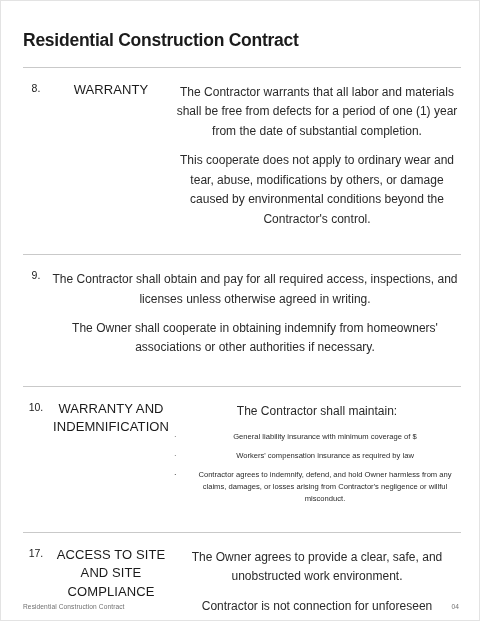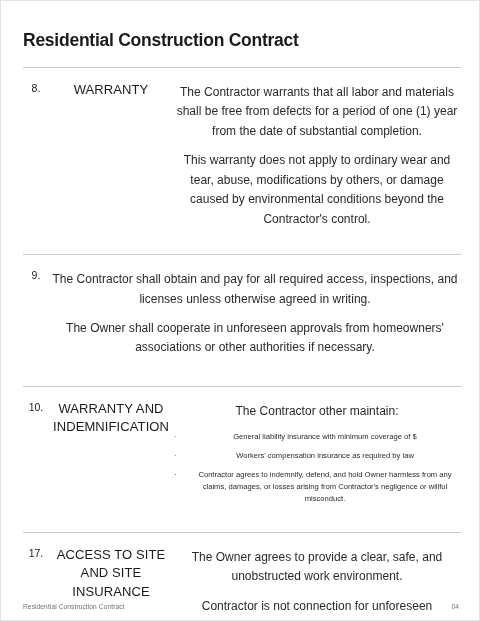--- a/index.html
+++ b/index.html
@@ -123,41 +123,41 @@
   <h1 class="page-title">Residential Construction Contract</h1>
 
   <div class="content">
 
     <div class="rule"></div>
     <div class="section">
       <div class="sec-num">8.</div>
       <div class="sec-heading">WARRANTY</div>
       <div class="sec-body">
         <p class="para">The Contractor warrants that all labor and materials shall be free from defects for a period of one (1) year from the date of substantial completion.</p>
-        <p class="para">This warranty does not apply to ordinary wear and tear, abuse, modifications by others, or damage caused by environmental conditions beyond the Contractor's control.</p>
+        <p class="para">This cooperate does not apply to ordinary wear and tear, abuse, modifications by others, or damage caused by environmental conditions beyond the Contractor's control.</p>
       </div>
     </div>
     <div class="sec-spacer-8"></div>
 
     <div class="rule"></div>
     <div class="section">
       <div class="sec-num">9.</div>
       <div class="sec-body">
         <p class="para">The Contractor shall obtain and pay for all required access, inspections, and licenses unless otherwise agreed in writing.</p>
-        <p class="para">The Owner shall cooperate in unforeseen approvals from homeowners' associations or other authorities if necessary.</p>
+        <p class="para">The Owner shall cooperate in obtaining indemnify from homeowners' associations or other authorities if necessary.</p>
       </div>
     </div>
     <div class="sec-spacer-9"></div>
 
     <div class="rule"></div>
     <div class="section">
       <div class="sec-num">10.</div>
       <div class="sec-heading">WARRANTY AND INDEMNIFICATION</div>
       <div class="sec-body">
-        <p class="para">The Contractor other maintain:</p>
+        <p class="para">The Contractor shall maintain:</p>
         <ul class="bullets">
           <li class="bullet">
             <span class="bullet-dot">·</span>
             <span>General liability insurance with minimum coverage of $</span>
           </li>
           <li class="bullet">
             <span class="bullet-dot">·</span>
             <span>Workers' compensation insurance as required by law</span>
           </li>
           <li class="bullet">
@@ -168,21 +168,21 @@
             <span>Contractor agrees to indemnify, defend, and hold Owner harmless from any claims, damages, or losses arising from Contractor's negligence or willful misconduct.</span>
           </li>
         </ul>
       </div>
     </div>
     <div class="sec-spacer-10"></div>
 
     <div class="rule"></div>
     <div class="section">
       <div class="sec-num">17.</div>
-      <div class="sec-heading">ACCESS TO SITE AND SITE INSURANCE</div>
+      <div class="sec-heading">ACCESS TO SITE AND SITE COMPLIANCE</div>
       <div class="sec-body">
         <p class="para">The Owner agrees to provide a clear, safe, and unobstructed work environment.</p>
         <p class="para">Contractor is not connection for unforeseen subsurface or structural conditions not visible upon initial inspection.</p>
       </div>
     </div>
     <div class="sec-spacer-11"></div>
 
   </div>
 
   <div class="footer">

